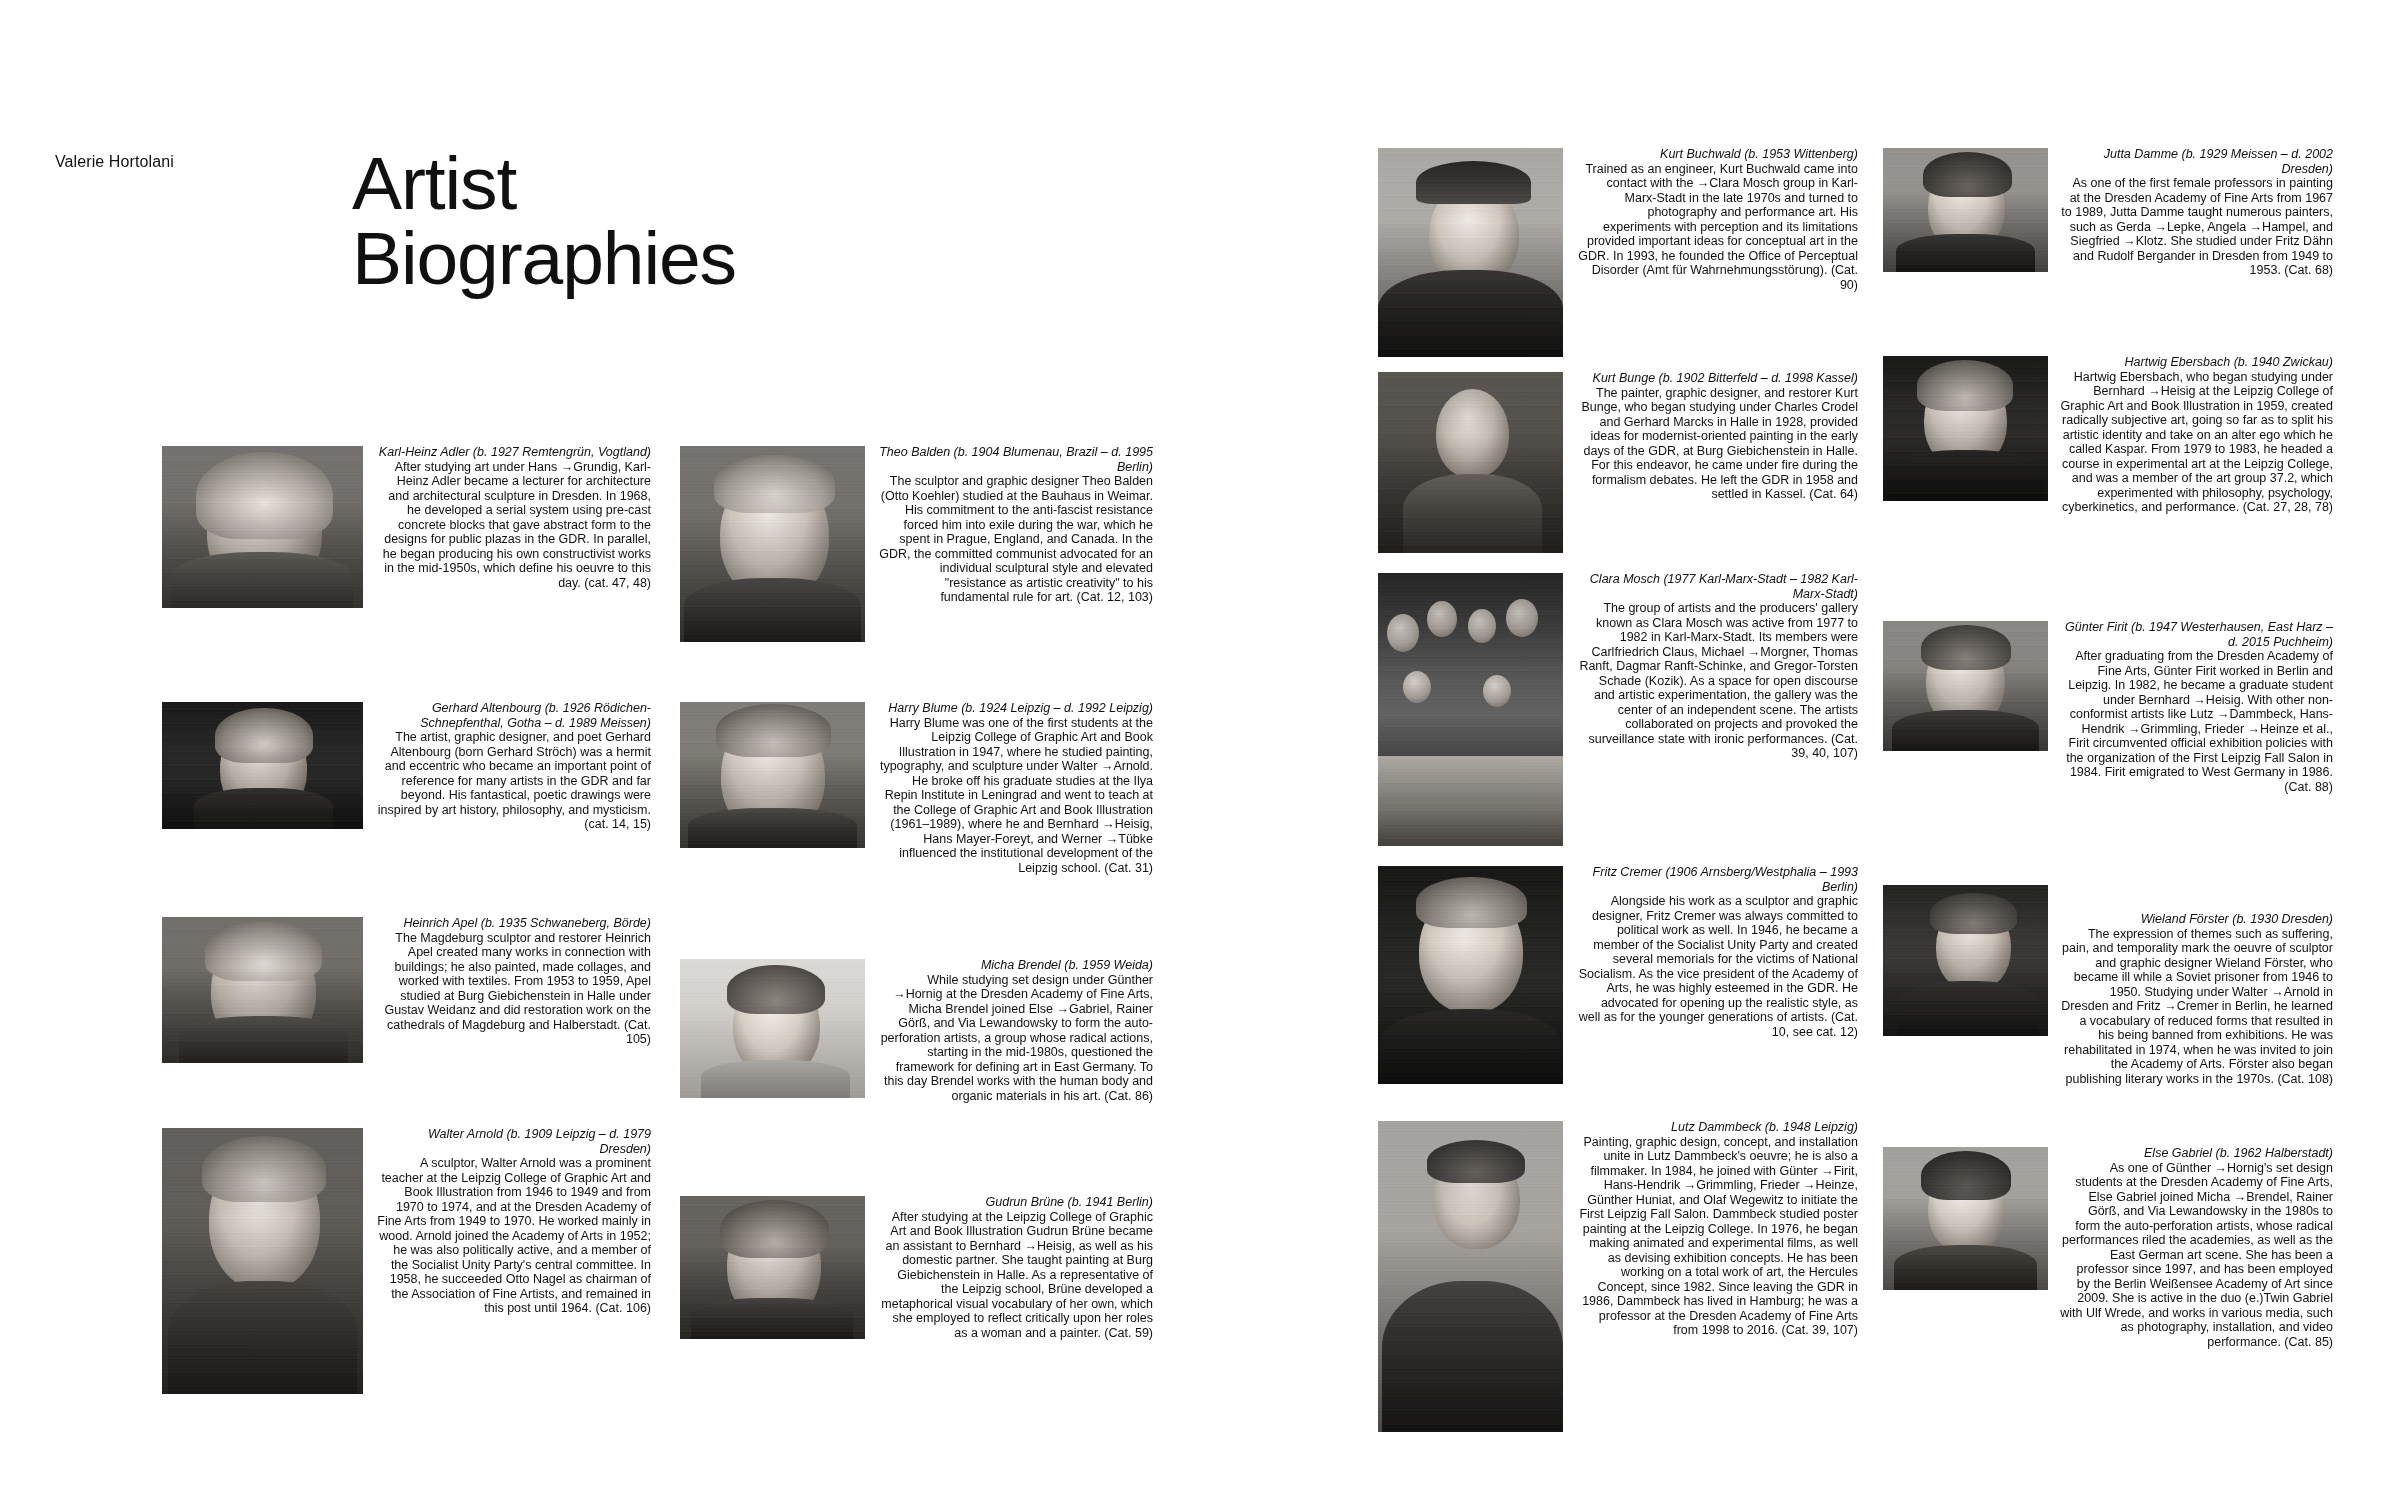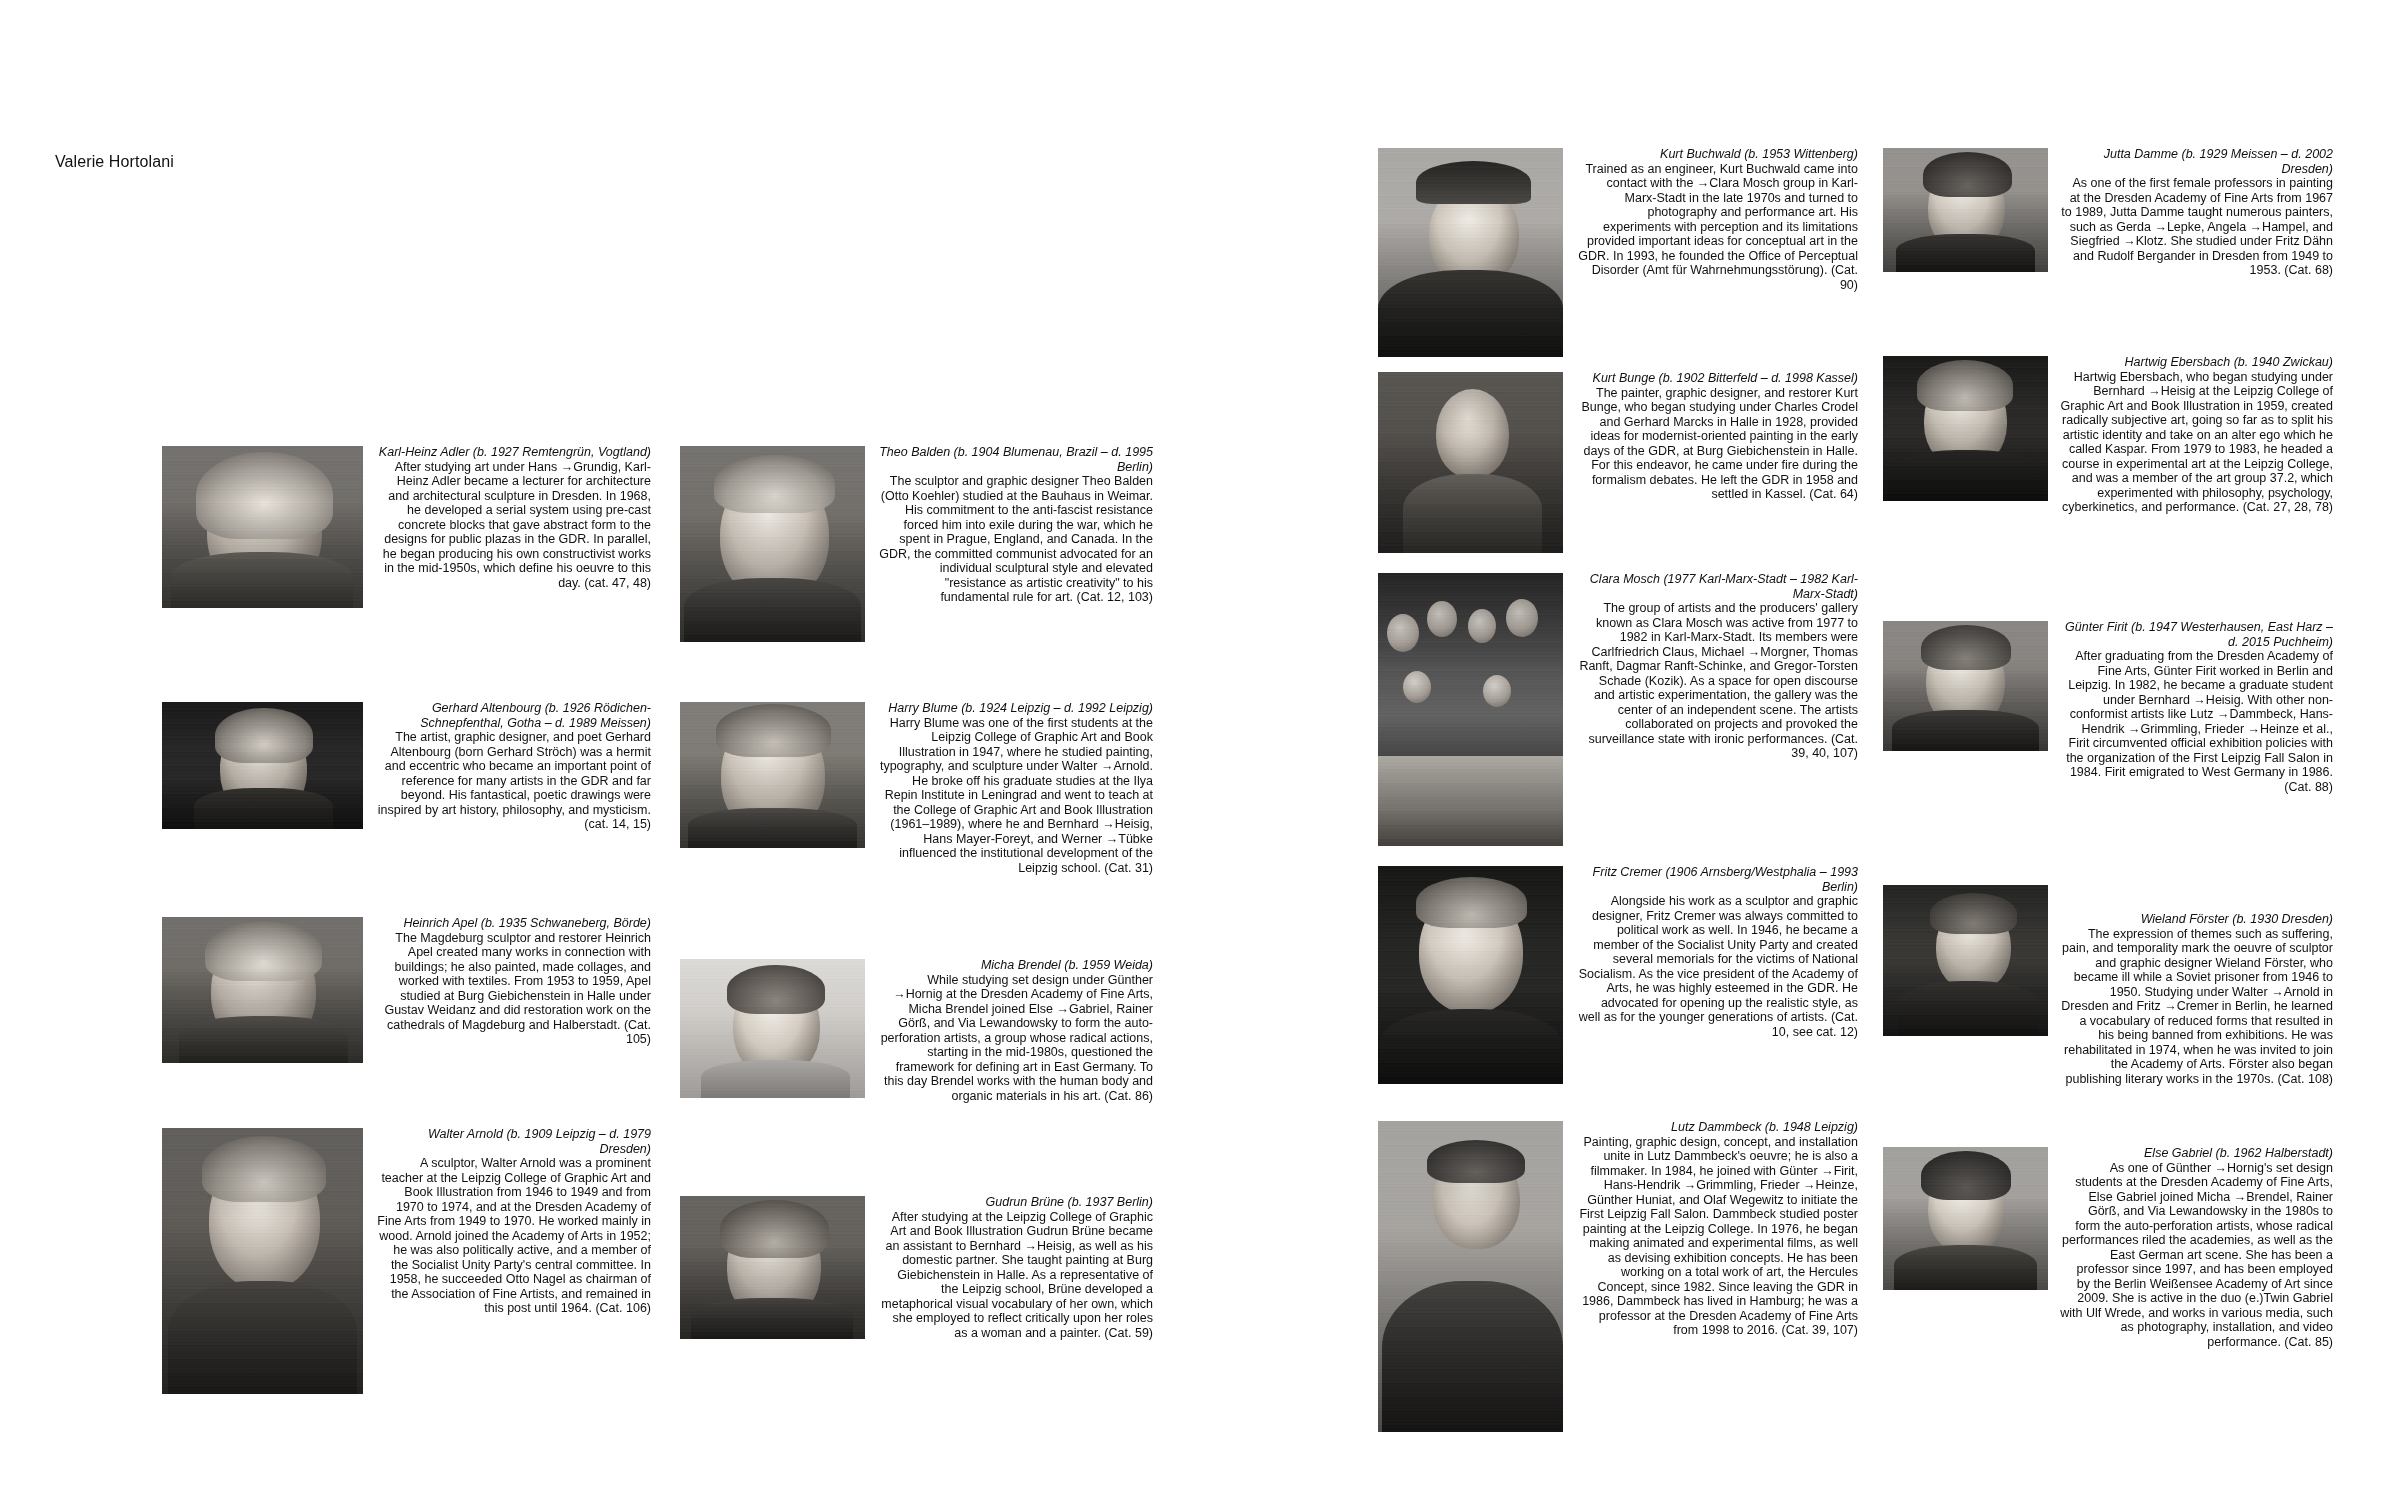--- a/index.html
+++ b/index.html
@@ -133,20 +133,24 @@
     background: linear-gradient(180deg, #cfcac3 0%, #9a958e 60%, #5f5b56 100%);
   }
 </style>
 </head>
 <body>
 
 <div class="page">
 
 
   <div class="author">Valerie Hortolani</div>
+  <div class="bigtitle">
+    <div>Artist</div>
+    <div>Biographies</div>
+  </div>
 
   <div class="entry" style="left:162px; top:446px; width:490px;">
     <div class="photo" style="width:201px; height:162px;">
       <div class="ph-inner">
         <div class="ph-bg" style="background:linear-gradient(180deg,#8d8a86 0%,#6f6c68 40%,#46443f 100%);"></div>
         <div class="ph-head" style="left:45px; top:17px; width:115px; height:134px; background:radial-gradient(ellipse at 42% 34%, #f2ece4 0%, #cfc6bb 42%, #8a827a 76%, #4f4a45 100%);"></div>
         <div class="ph-hair" style="left:34px; top:5.6px; width:137px; height:87px; background:radial-gradient(ellipse at 50% 60%, #efe9e1 0%, #b9b3ab 50%, #6d6862 100%);"></div>
         <div class="ph-body" style="left:9.4px; width:182px; height:56px; background:linear-gradient(180deg,#6b6862 0%,#3b3935 100%);"></div>
         <div class="ph-shadow"></div>
         <div class="ph-grain"></div>
@@ -265,21 +269,21 @@
       <div class="ph-inner">
         <div class="ph-bg" style="background:linear-gradient(180deg,#7c7974 0%,#5e5b57 45%,#35332f 100%);"></div>
         <div class="ph-head" style="left:47px; top:13px; width:94px; height:113px; background:radial-gradient(ellipse at 44% 32%, #f1ece5 0%, #cfc7bd 44%, #8a827a 78%, #4a4640 100%);"></div>
         <div class="ph-hair" style="left:40px; top:3.8px; width:109px; height:58px; background:radial-gradient(ellipse at 50% 72%, #b9b3ab 0%, #7c766f 55%, #403d39 100%);"></div>
         <div class="ph-body" style="left:11.3px; width:162px; height:41px; background:linear-gradient(180deg,#514e4a 0%,#222120 100%);"></div>
         <div class="ph-shadow"></div>
         <div class="ph-grain"></div>
       </div>
     </div>
     <div class="txt" style="left:198px; top:-0.9px; width:275px;">
-      <p class="hd"><span>Gudrun Brüne (b. 1937 Berlin)</span></p>
+      <p class="hd"><span>Gudrun Brüne (b. 1941 Berlin)</span></p>
       <p><span>After studying at the Leipzig College of Graphic Art and Book Illustration Gudrun Brüne became an assistant to Bernhard →Heisig, as well as his domestic partner. She taught painting at Burg Giebichenstein in Halle. As a representative of the Leipzig school, Brüne developed a metaphorical visual vocabulary of her own, which she employed to reflect critically upon her roles as a woman and a painter. (Cat. 59)</span></p>
     </div>
   </div>
 
   <div class="entry" style="left:1378px; top:148px; width:508px;">
     <div class="photo" style="width:185px; height:209px;">
       <div class="ph-inner">
         <div class="ph-bg" style="background:linear-gradient(180deg,#cfcdc9 0%,#a9a6a2 45%,#6f6c68 100%);"></div>
         <div class="ph-head" style="left:51px; top:34px; width:90px; height:105px; background:radial-gradient(ellipse at 44% 34%, #f6f2eb 0%, #d8d0c5 44%, #8d857c 80%, #474340 100%);"></div>
         <div class="ph-hair" style="left:38px; top:13px; width:115px; height:43px; background:linear-gradient(180deg,#2a2927 0%,#4e4c48 100%); border-radius:50% 50% 14% 14%;"></div>

